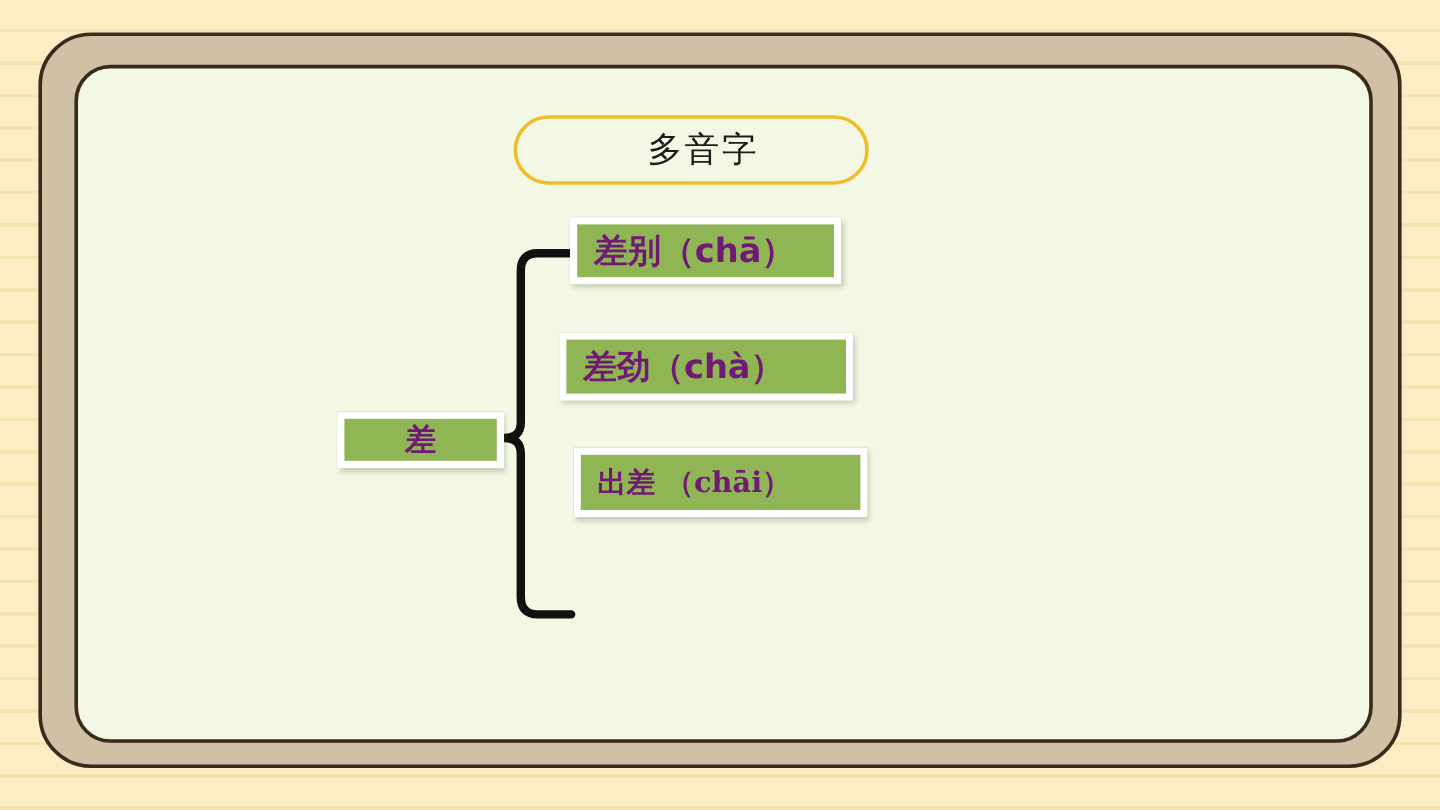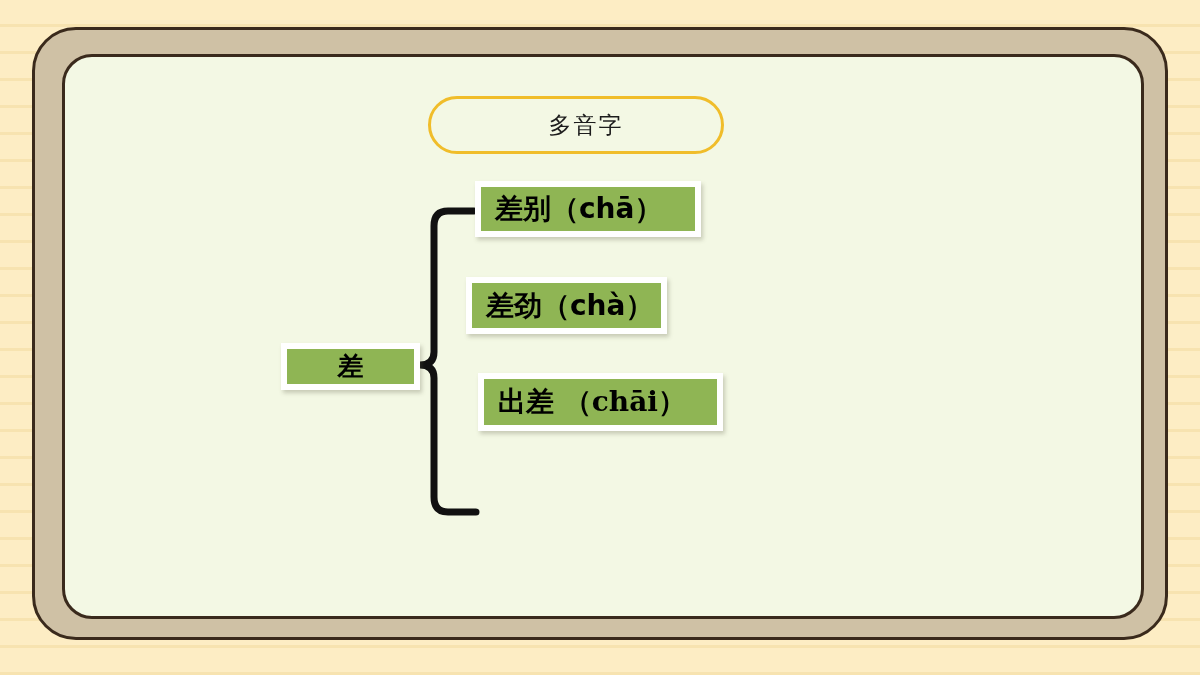--- a/index.html
+++ b/index.html
@@ -72,21 +72,21 @@
     height: 58px;
     box-sizing: border-box;
     border: 3px solid #f0bd2a;
     border-radius: 29px;
     background: transparent;
     display: flex;
     align-items: center;
     justify-content: center;
   }
   #title-pill .title-text {
-    font-size: 23px;
+    font-size: 29px;
     color: #1c1c1c;
     letter-spacing: 2px;
     font-family: "DejaVu Sans", "Liberation Sans", sans-serif;
     font-weight: 400;
     white-space: nowrap;
     margin-left: 20px;
   }
 
   
   #connector-svg {
@@ -102,50 +102,50 @@
   .node {
     position: absolute;
     box-sizing: border-box;
     background: #8fb554;
     border: 6px solid #ffffff;
     box-shadow: 2px 3px 4px rgba(90,90,70,0.28);
     display: flex;
     align-items: center;
   }
   .node .node-text {
-    color: #000000;
+    color: #701a75;
     font-weight: 700;
     white-space: nowrap;
     font-family: "DejaVu Sans", "Liberation Sans", sans-serif;
   }
 
   
   #node-root {
     left: 281px;
     top: 343px;
     width: 139px;
     height: 47px;
     justify-content: center;
   }
   #node-root .node-text { font-size: 26px; }
 
   
   #node-child-0 { left: 475px; top: 181px;  width: 226px; height: 56px; }
-  #node-child-1 { left: 466px; top: 277px;  width: 201px; height: 57px; }
+  #node-child-1 { left: 466px; top: 277px;  width: 245px; height: 57px; }
   #node-child-2 { left: 478px; top: 373px;  width: 245px; height: 58px; }
   #node-child-3 { left: 476px; top: 471px;  width: 297px; height: 60px; }
 
   #node-child-0 .node-text,
   #node-child-1 .node-text,
   #node-child-3 .node-text {
     font-size: 28px;
     padding-left: 14px;
   }
   #node-child-2 .node-text {
-    font-size: 28px;
+    font-size: 24px;
     padding-left: 14px;
     font-family: "DejaVu Serif", "Liberation Serif", serif;
   }
 </style>
 </head>
 <body>
 
 <div id="slide">
 
   <div id="board-frame">

